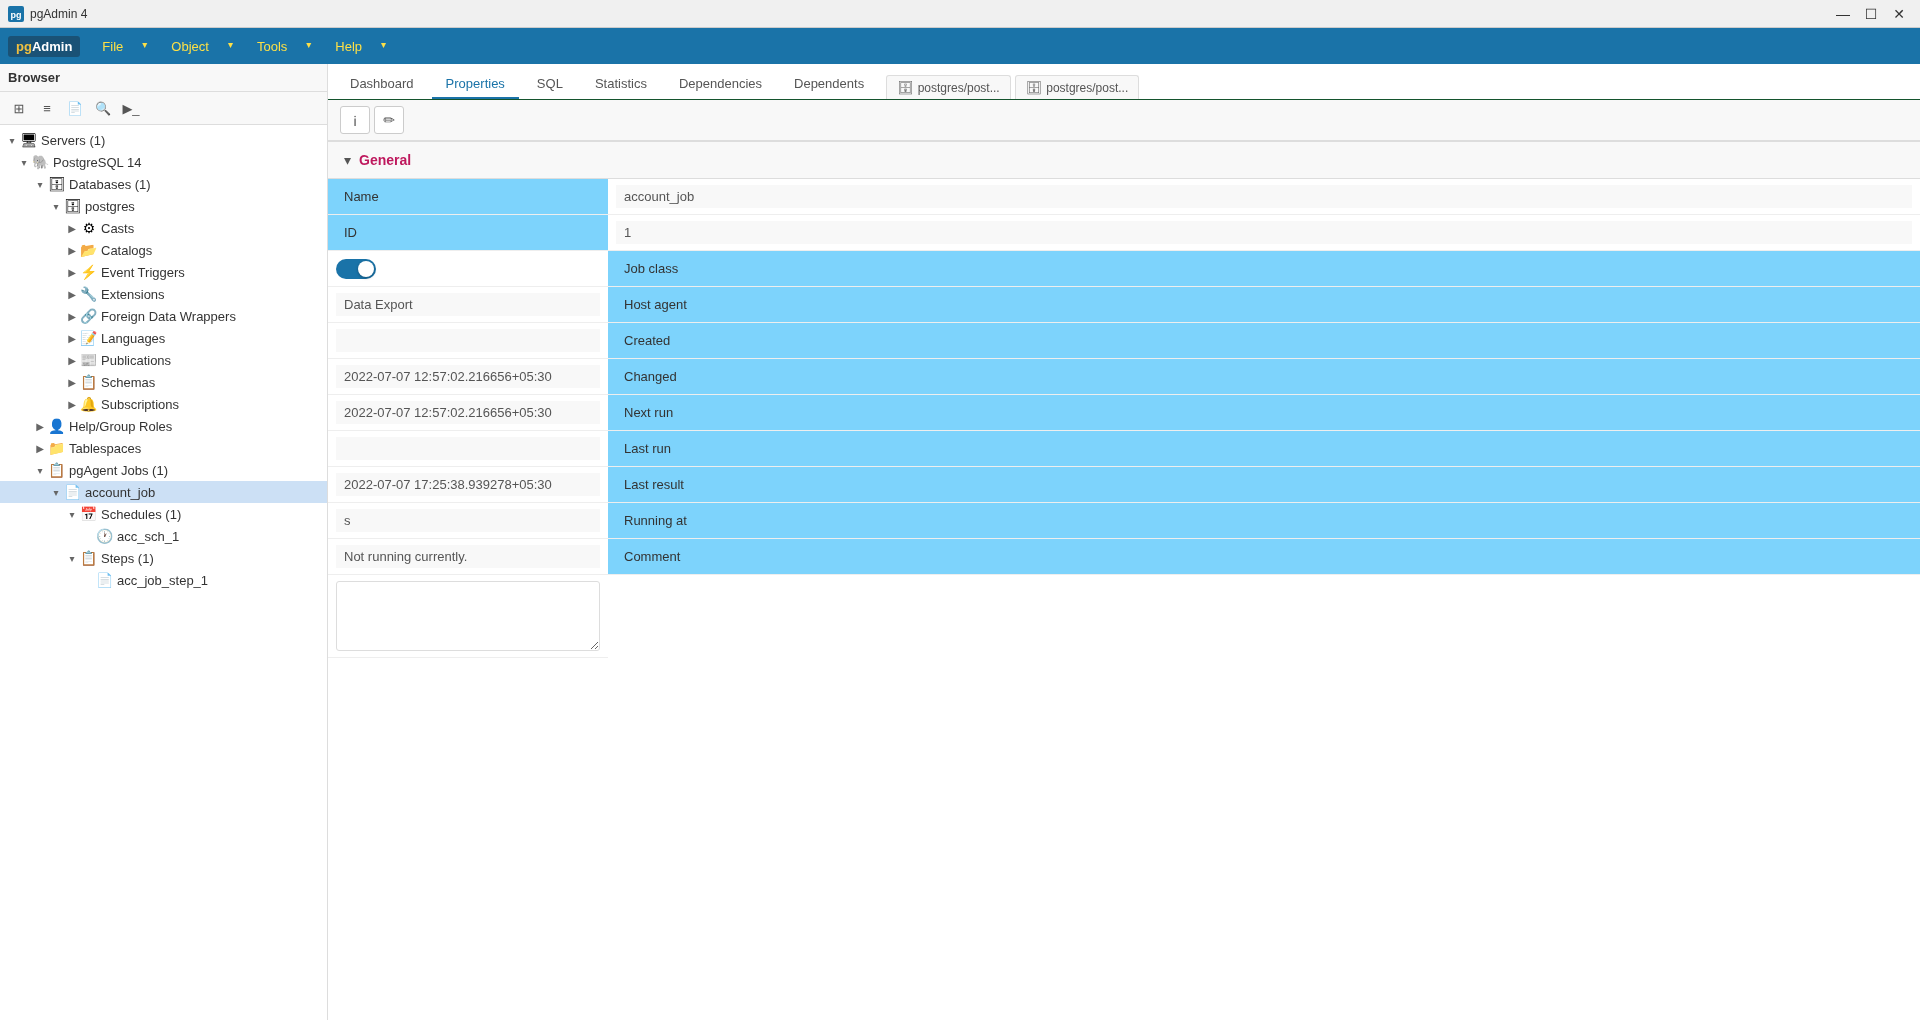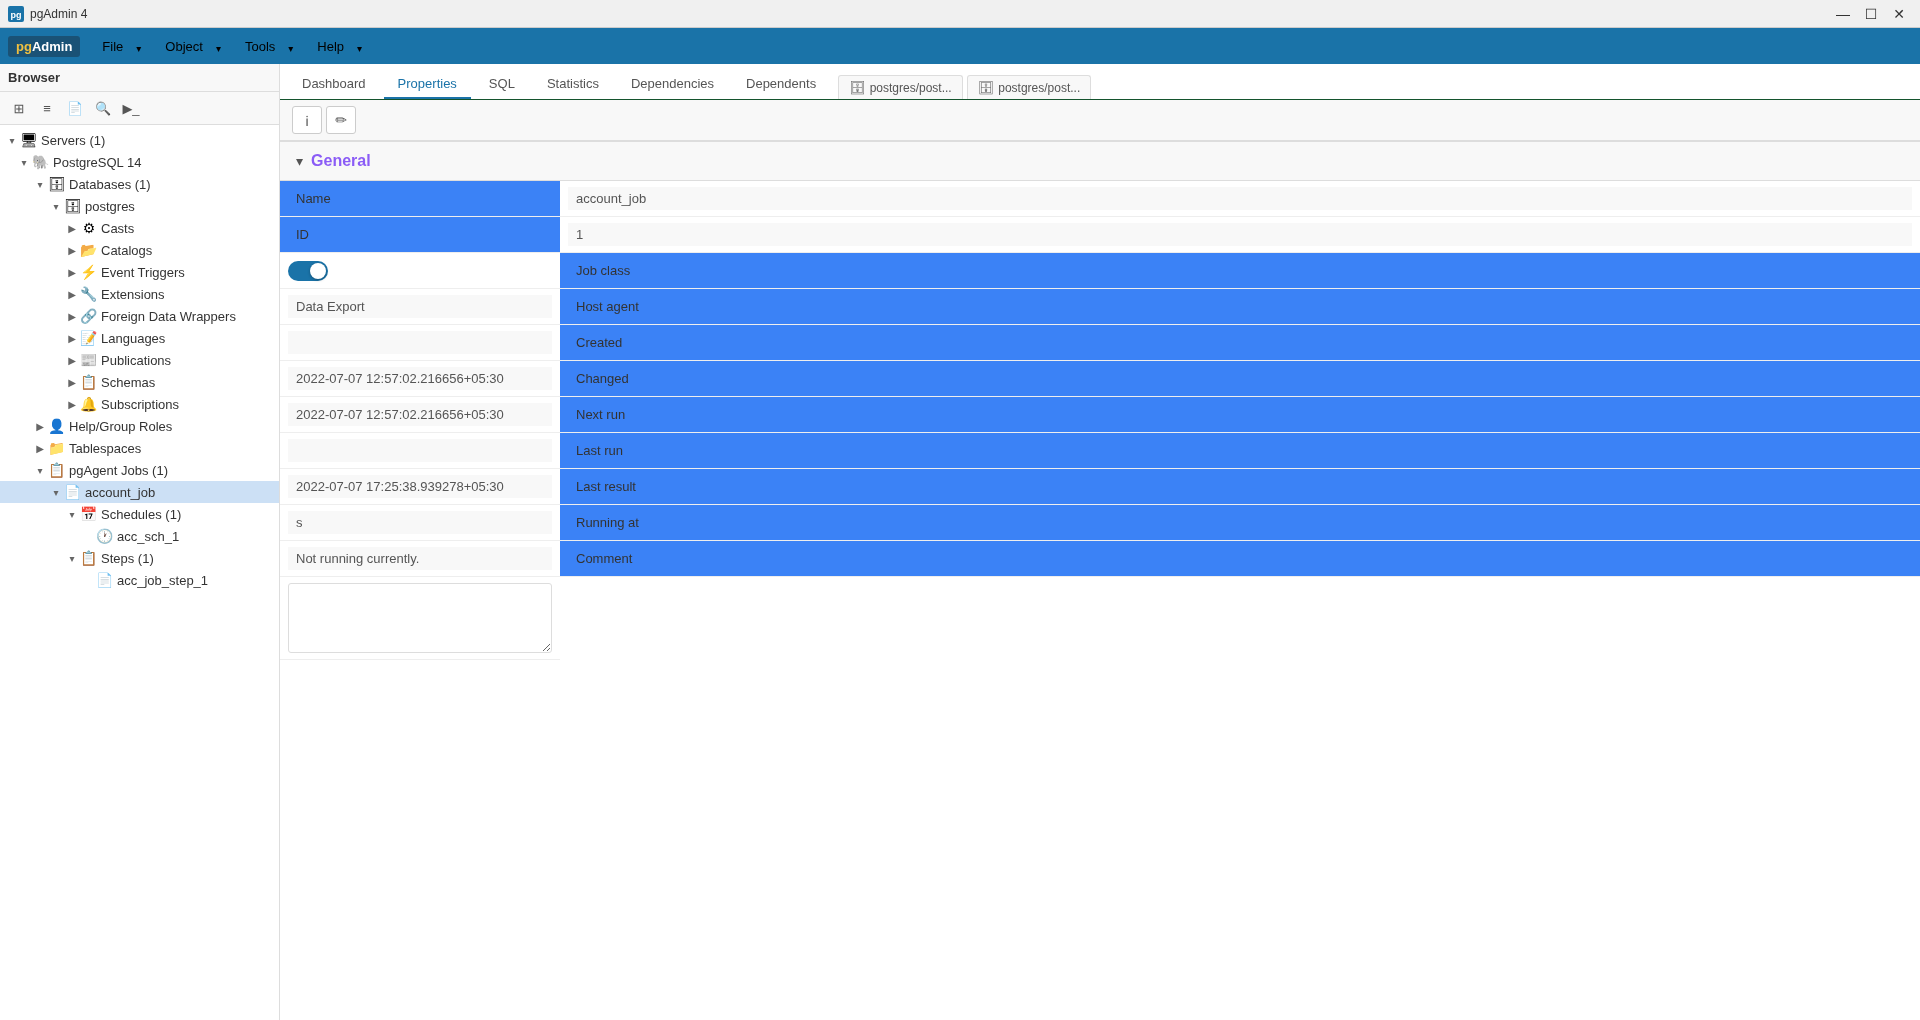--- a/index.html
+++ b/index.html
@@ -33,40 +33,40 @@
       background: #1a5276;
       color: white;
       font-weight: bold;
       font-size: 13px;
       padding: 3px 8px;
       border-radius: 3px;
       margin-right: 8px;
     }
     .logo span { color: #f0c040; }
     .menu-item {
-      color: #000000;
+      color: #fde047;
       padding: 4px 10px;
       cursor: pointer;
       border-radius: 3px;
       font-size: 13px;
       display: flex;
-      align-items: flex-end;
-      gap: 13px;
+      align-items: flex-start;
+      gap: 19px;
     }
     .menu-chevron { font-size: 10px; }
 
     
     .main-layout {
       display: flex;
       height: calc(100vh - 64px);
     }
 
     
     .sidebar {
-      width: 280px;
+      width: 328px;
       background: #fff;
       border-right: 1px solid #ddd;
       display: flex;
       flex-direction: column;
       overflow: hidden;
     }
     .sidebar-header {
       padding: 6px 8px;
       font-size: 13px;
       font-weight: 600;
@@ -192,35 +192,35 @@
     .section-header {
       display: flex;
       align-items: center;
       gap: 8px;
       padding: 10px 16px;
       background: #f8f8f8;
       border-bottom: 1px solid #ddd;
       border-top: 1px solid #ddd;
     }
     .section-toggle { font-size: 14px; color: #555; cursor: pointer; }
-    .section-title { font-size: 16px; font-weight: 600; color: #8b5cf6; }
+    .section-title { font-size: 14px; font-weight: 600; color: #be185d; }
 
     
     .form-grid {
       display: grid;
       grid-template-columns: 280px 1fr;
     }
     .form-row-label {
       padding: 10px 16px;
       color: #333;
       font-size: 13px;
       border-bottom: 1px solid #eee;
       display: flex;
       align-items: center;
-      background: #3b82f6;
+      background: #7dd3fc;
     }
     .form-row-value {
       padding: 6px 8px;
       border-bottom: 1px solid #eee;
       display: flex;
       align-items: center;
     }
     .form-input-readonly {
       background: #f8f8f8;
       border: none;

